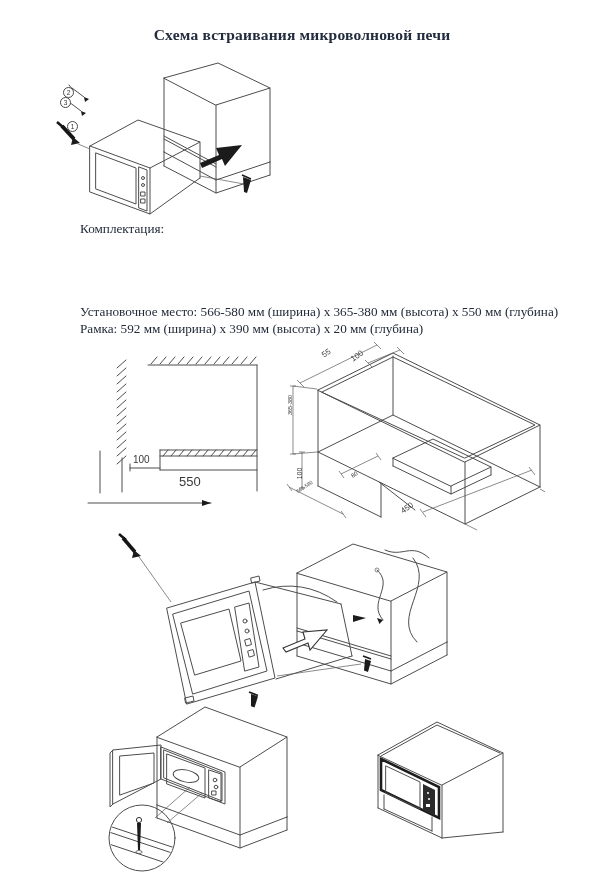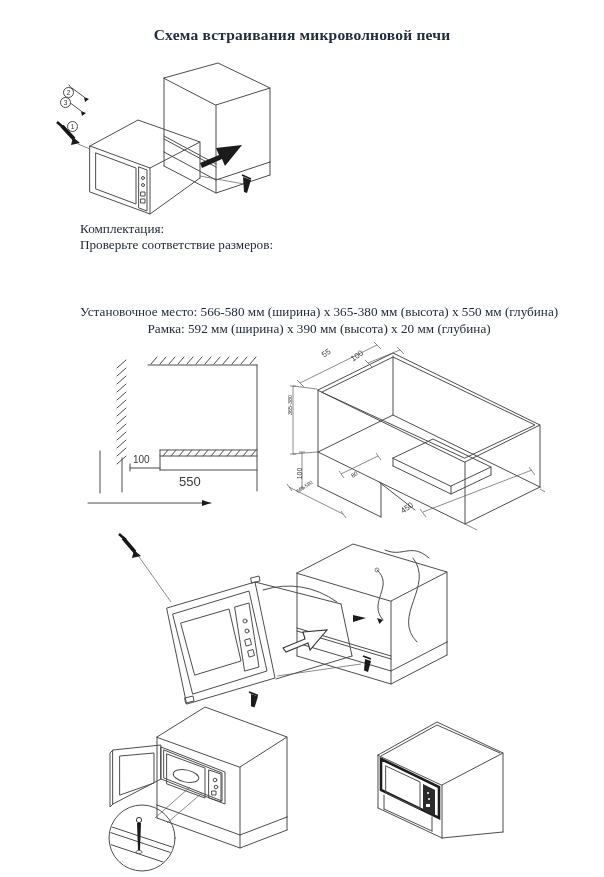--- a/index.html
+++ b/index.html
@@ -1,20 +1,20 @@
 <!DOCTYPE html>
 <html><head>
 <meta charset="utf-8">
 <style>
   html,body{margin:0;padding:0;background:#ffffff;}
   body{width:604px;height:877px;position:relative;font-family:"Liberation Serif",serif;color:#222a38;overflow:hidden;}
   .page-title{position:absolute;top:26px;left:0;width:604px;text-align:center;font-size:15.5px;font-weight:bold;color:#222c3d;letter-spacing:.2px;}
   .tblock{position:absolute;left:80px;font-size:13.2px;color:#232b3a;}
   #kit{top:221px;line-height:16.2px;}
-  #dims{top:304px;line-height:16.6px;text-align:center;}
+  #dims{top:304px;line-height:16.6px;}
   .num{font-style:italic;}
   svg.diag{position:absolute;}
   .ln{stroke:#4d4d4d;fill:none;stroke-width:1;stroke-linecap:round;stroke-linejoin:round;}
   .thin{stroke:#5a5a5a;fill:none;stroke-width:.7;}
   .dk{fill:#1b1b1b;stroke:none;}
   .dlabel{position:absolute;font-family:"Liberation Sans",sans-serif;color:#3a3a3a;white-space:nowrap;}
   .r35{transform:rotate(-35deg);transform-origin:left top;}
   .r33{transform:rotate(-33deg);transform-origin:left top;}
   .r90{transform:rotate(-90deg);transform-origin:center center;text-align:center;}
   .callout{position:absolute;width:9px;height:9px;border:1px solid #4a4a4a;border-radius:50%;font-family:"Liberation Sans",sans-serif;font-size:6.5px;line-height:9px;text-align:center;color:#333;background:#fff;}
@@ -56,21 +56,20 @@
   <path d="M5,60 l7,6" stroke="#151515" stroke-width="2.5"></path>
   <path class="dk" d="M21,75 l7,6 -9,2 z"></path>
   <polygon class="dk" points="148,101 167,93 164,86 190,83 173,104 170,97 150,106"></polygon>
 </svg>
 <span class="callout" style="left:63px;top:87px">2</span>
 <span class="callout" style="left:60px;top:97px">3</span>
 <span class="callout" style="left:67px;top:121px">1</span>
 
 <div class="tblock" id="kit">
   <div>Комплектация:</div>
-  <div>Проверьте соответствие размеров:</div>
 </div>
 
 <div class="tblock" id="dims">
   <div>Установочное место: 566-580 мм (ширина) x 365-380 мм (высота) x 550 мм (глубина)</div>
   <div>Рамка: 592 мм (ширина) x 390 мм (высота) x 20 мм (глубина)</div>
 </div>
 
 <svg class="diag" style="left:85px;top:352px" width="190" height="160" viewBox="0 0 190 160">
   <g class="ln">
     <path d="M32,16 l9,-8 M32,24 l9,-8 M32,32 l9,-8 M32,40 l9,-8 M32,48 l9,-8 M32,56 l9,-8 M32,64 l9,-8 M32,72 l9,-8 M32,80 l9,-8 M32,88 l9,-8 M32,96 l9,-8 M32,104 l9,-8 M32,112 l9,-8"></path>

